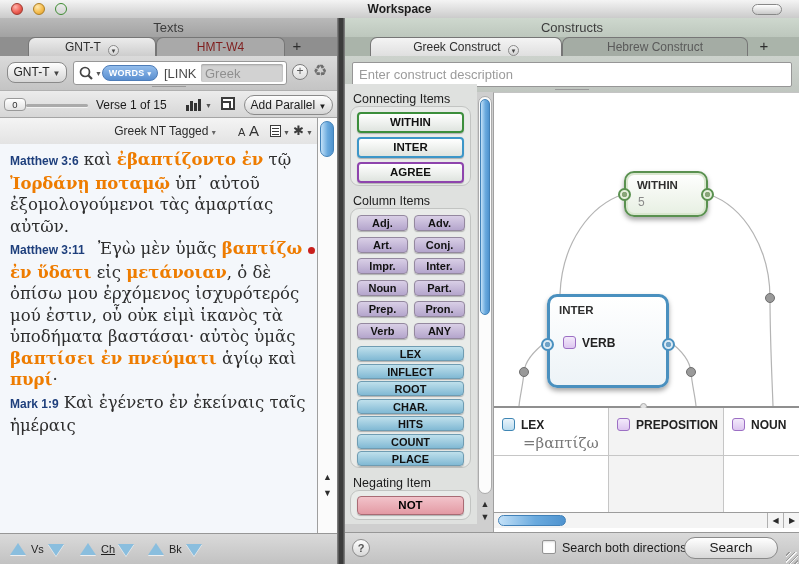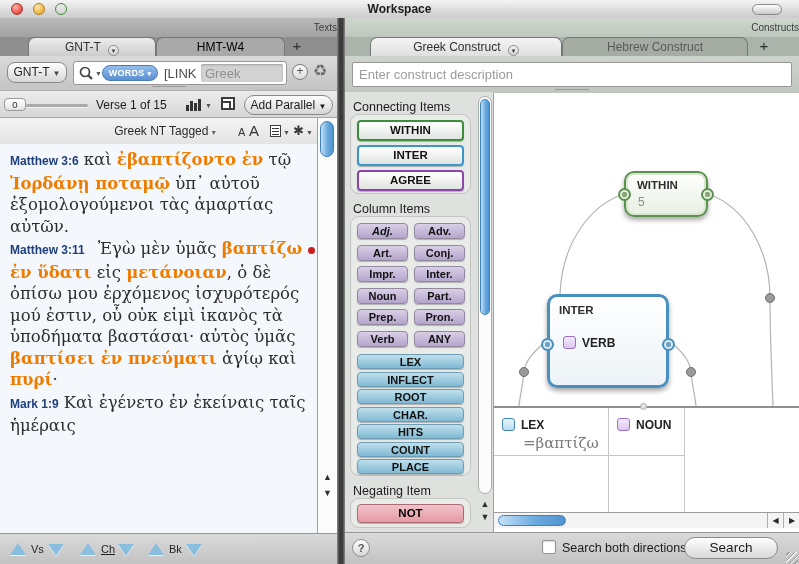--- a/index.html
+++ b/index.html
@@ -17,31 +17,31 @@
   .wtitle{position:absolute;left:0;right:0;top:0;height:18px;line-height:18px;text-align:center;
     font-size:12px;font-weight:bold;color:#1c1c1c;}
   .oval-btn{position:absolute;left:752px;top:4px;width:30px;height:11px;border-radius:6px;
     background:linear-gradient(#ffffff,#c9c9c9);border:1px solid #888;box-sizing:border-box;}
 
   
   .divider{position:absolute;left:337px;top:18px;width:8px;height:546px;
     background:linear-gradient(90deg,#8a8a8a,#3c3c3c 30%,#3c3c3c 70%,#8a8a8a);}
 
   
-  .pane-head{position:absolute;height:19px;line-height:19px;text-align:right;
-    font-size:10px;color:#3c3c3c;}
+  .pane-head{position:absolute;height:19px;line-height:19px;text-align:center;
+    font-size:13px;color:#3c3c3c;}
   .texts-head{left:0;top:18px;width:337px;background:linear-gradient(#b9b9b9,#a2a2a2);border-bottom:1px solid #8f8f8f;}
   .cons-head{left:345px;top:18px;width:454px;background:linear-gradient(#ced8ce,#bdc7bd);border-bottom:1px solid #9aa49a;}
   .tabbar{position:absolute;top:37px;height:19px;}
   .texts-tabbar{left:0;width:337px;background:#8f8f8f;}
   .cons-tabbar{left:345px;width:454px;background:#aab4aa;}
   .tab{position:absolute;top:0;height:19px;line-height:19px;text-align:center;font-size:12px;
     border:1px solid #767676;border-bottom:none;border-radius:7px 7px 0 0;box-sizing:border-box;color:#2e2e2e;}
   .tab.active{background:linear-gradient(#ececec,#cdcdcd);}
-  .tab.inactive{background:#a9a9a9;color:#000000;}
+  .tab.inactive{background:#a9a9a9;color:#7f1d1d;}
   .cons-tabbar .tab.active{background:linear-gradient(#f4f4f4,#dfdfdf);}
   .cons-tabbar .tab.inactive{background:#a3ab a3;background:#a4aca4;color:#5a5a5a;}
   .tab-menu{display:inline-block;width:11px;height:11px;border-radius:50%;border:1px solid #8a8a8a;
     background:linear-gradient(#f2f2f2,#d2d2d2);font-size:6px;line-height:11px;color:#444;
     vertical-align:-2px;margin-left:4px;box-sizing:border-box;text-align:center;}
   .newtab{position:absolute;top:0;width:22px;height:19px;line-height:18px;text-align:center;
     font-size:15px;color:#2e2e2e;}
 
   
   .search-row{position:absolute;left:0;top:56px;width:337px;height:34px;
@@ -126,21 +126,21 @@
 
   
   .desc-row{position:absolute;left:345px;top:56px;width:454px;height:36px;
     background:linear-gradient(#ccd2cc,#c0c6c0);}
   .desc-input{position:absolute;left:7px;top:6px;width:440px;height:25px;border:1px solid #969696;
     border-radius:2px;box-sizing:border-box;font-size:13px;color:#333;padding:0 6px;background:#fff;outline:none;
     font-family:"Liberation Sans",sans-serif;}
   .desc-input::placeholder{color:#9b9b9b;}
 
   
-  .palette{position:absolute;left:345px;top:92px;width:132px;height:440px;background:#dfe1df;padding-left:36px;}
+  .palette{position:absolute;left:345px;top:84px;width:132px;height:440px;background:#dfe1df;}
   .pal-label{position:absolute;left:8px;font-size:12.5px;color:#1c1c1c;}
   .pal-box{position:absolute;left:5px;width:121px;background:#e9ebe9;border:1px solid #c2c4c2;border-radius:9px;box-sizing:border-box;}
   .pal-btn{position:absolute;box-sizing:border-box;text-align:center;font-weight:bold;color:#111;
     border-radius:4px;box-shadow:0 1px 1px rgba(0,0,0,.25);}
   .conn-btn{left:6px;width:107px;height:21px;font-size:11.5px;line-height:17px;
     background:linear-gradient(#ffffff,#dfe4df);border:2px solid #888;}
   .pos-btn{width:51px;height:16px;font-size:11px;line-height:15px;
     background:linear-gradient(#d9cfe6,#b4a5cc);border:1px solid #94889f;}
   .tag-btn{left:6px;width:107px;height:15px;font-size:11px;line-height:14px;
     background:linear-gradient(#bfe0ec,#81b9d4);border:1px solid #6f9cb2;}
@@ -325,21 +325,21 @@
 
   <div class="palette">
     <div class="pal-label" style="top:8px;">Connecting Items</div>
     <div class="pal-box" style="top:22px;height:80px;" id="connecting-box">
         <div class="pal-btn conn-btn" style="top: 5px; border-color: rgb(60, 142, 60);">WITHIN</div>
         <div class="pal-btn conn-btn" style="top: 30px; border-color: rgb(60, 150, 200);">INTER</div>
         <div class="pal-btn conn-btn" style="top: 55px; border-color: rgb(142, 68, 173);">AGREE</div>
       </div>
     <div class="pal-label" style="top:110px;">Column Items</div>
     <div class="pal-box" style="top:124px;height:260px;" id="column-box">
-        <div class="pal-btn pos-btn" style="left: 6px; top: 6px; font-style: italic;">Adj.</div>
+        <div class="pal-btn pos-btn" style="left: 6px; top: 6px;">Adj.</div>
         <div class="pal-btn pos-btn" style="left: 63px; top: 6px;">Adv.</div>
         <div class="pal-btn pos-btn" style="left: 6px; top: 27.5px;">Art.</div>
         <div class="pal-btn pos-btn" style="left: 63px; top: 27.5px;">Conj.</div>
         <div class="pal-btn pos-btn" style="left: 6px; top: 49px;">Impr.</div>
         <div class="pal-btn pos-btn" style="left: 63px; top: 49px;">Inter.</div>
         <div class="pal-btn pos-btn" style="left: 6px; top: 70.5px;">Noun</div>
         <div class="pal-btn pos-btn" style="left: 63px; top: 70.5px;">Part.</div>
         <div class="pal-btn pos-btn" style="left: 6px; top: 92px;">Prep.</div>
         <div class="pal-btn pos-btn" style="left: 63px; top: 92px;">Pron.</div>
         <div class="pal-btn pos-btn" style="left: 6px; top: 113.5px;">Verb</div>
@@ -389,20 +389,23 @@
       <div class="conn blue" style="left:-9px;top:41px;"></div>
       <div class="conn blue" style="right:-9px;top:41px;"></div>
     </div>
 
     <div class="ctable" id="ctable">
       <div class="table-handle"></div>
     <div class="ccol" style="width: 115px;">
           <div class="chead"><span class="cbox blue"></span><span class="cbox-lab">LEX</span></div>
           <div class="cspec">=βαπτίζω</div>
         </div>
+        <div class="ccol" style="width: 115px; background: rgb(243, 243, 243);">
+          <div class="chead"><span class="cbox purple"></span><span class="cbox-lab">PREPOSITION</span></div>
+        </div>
         <div class="ccol" style="width: 76px;">
           <div class="chead"><span class="cbox purple"></span><span class="cbox-lab">NOUN</span></div>
         </div>
       </div>
 
     <div class="hscroll">
       <div class="aqua-thumb"></div>
       <div class="h-arrow" style="left:273px;">◀</div>
       <div class="h-arrow" style="left:289px;width:17px;">▶</div>
     </div>

